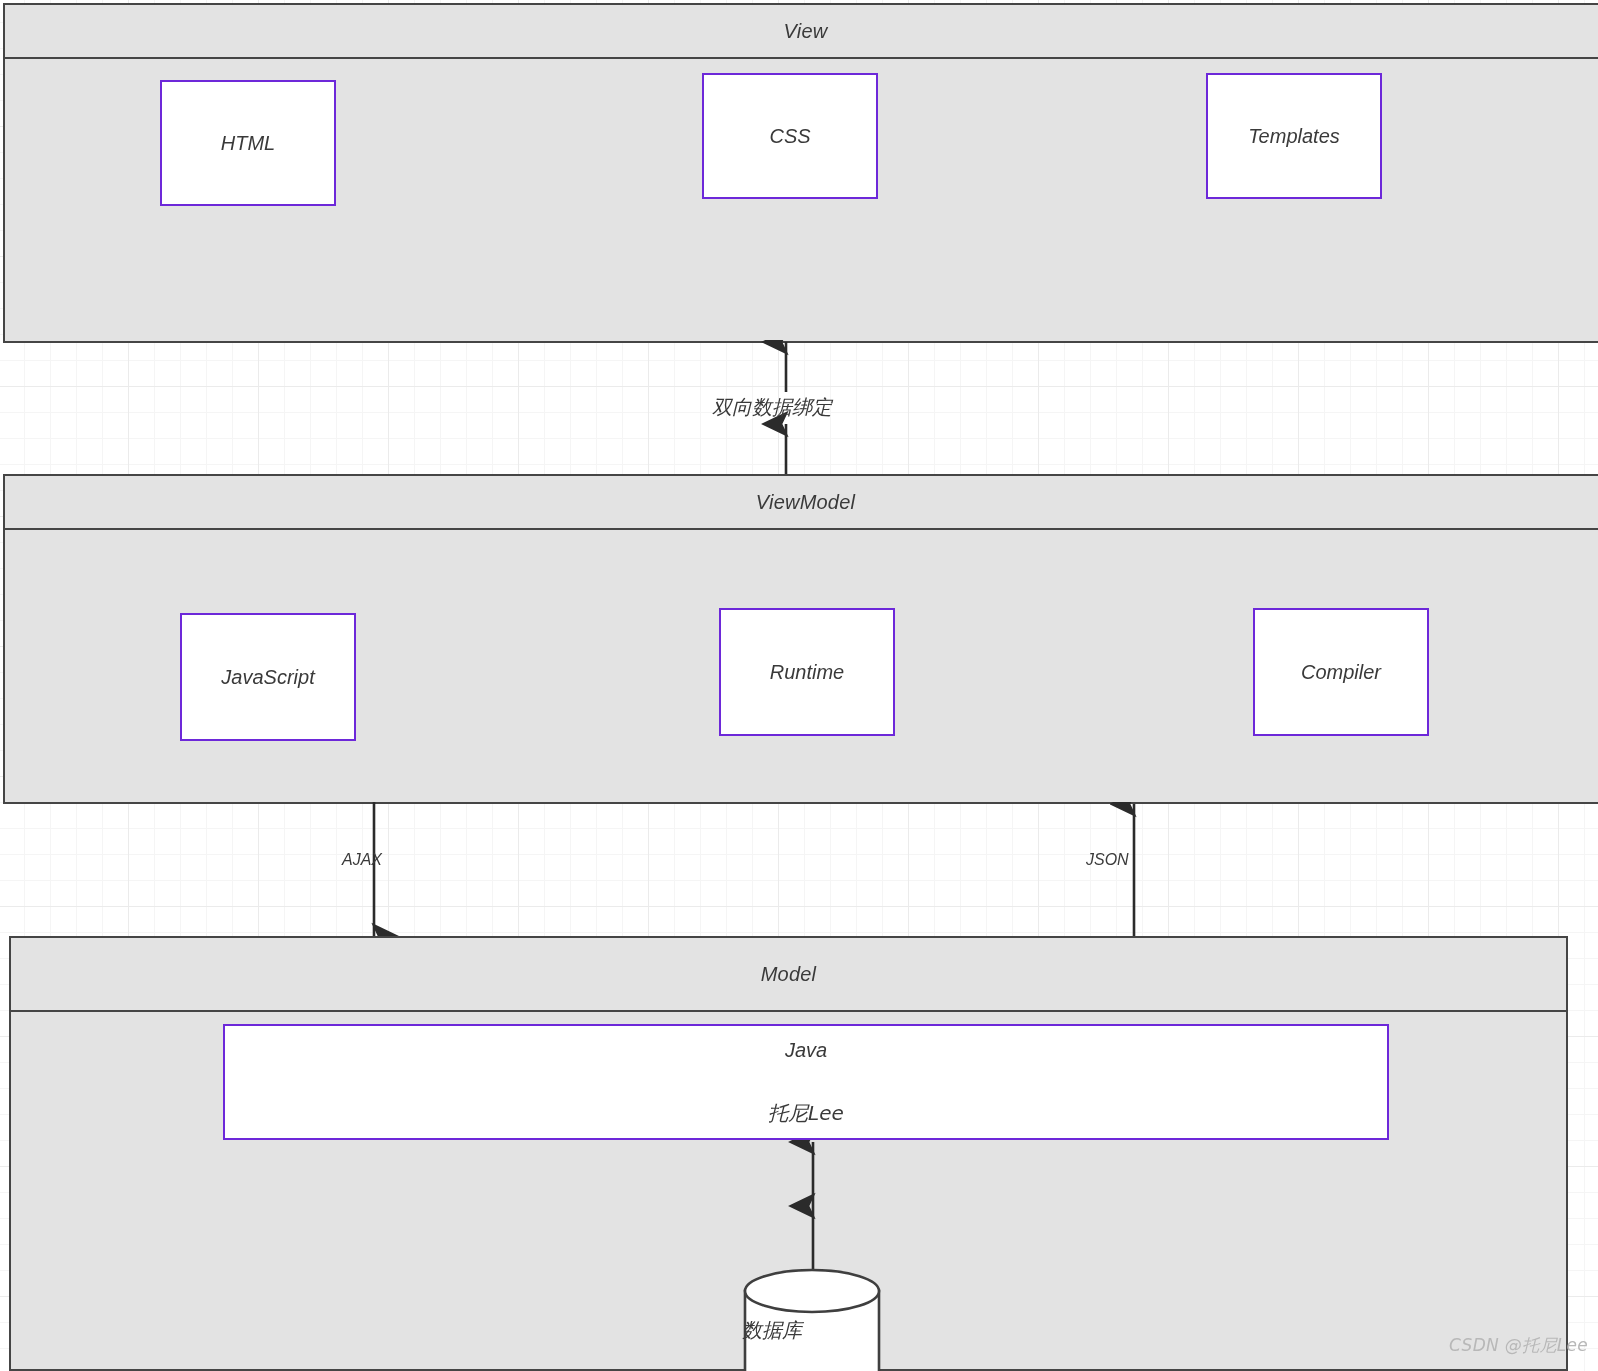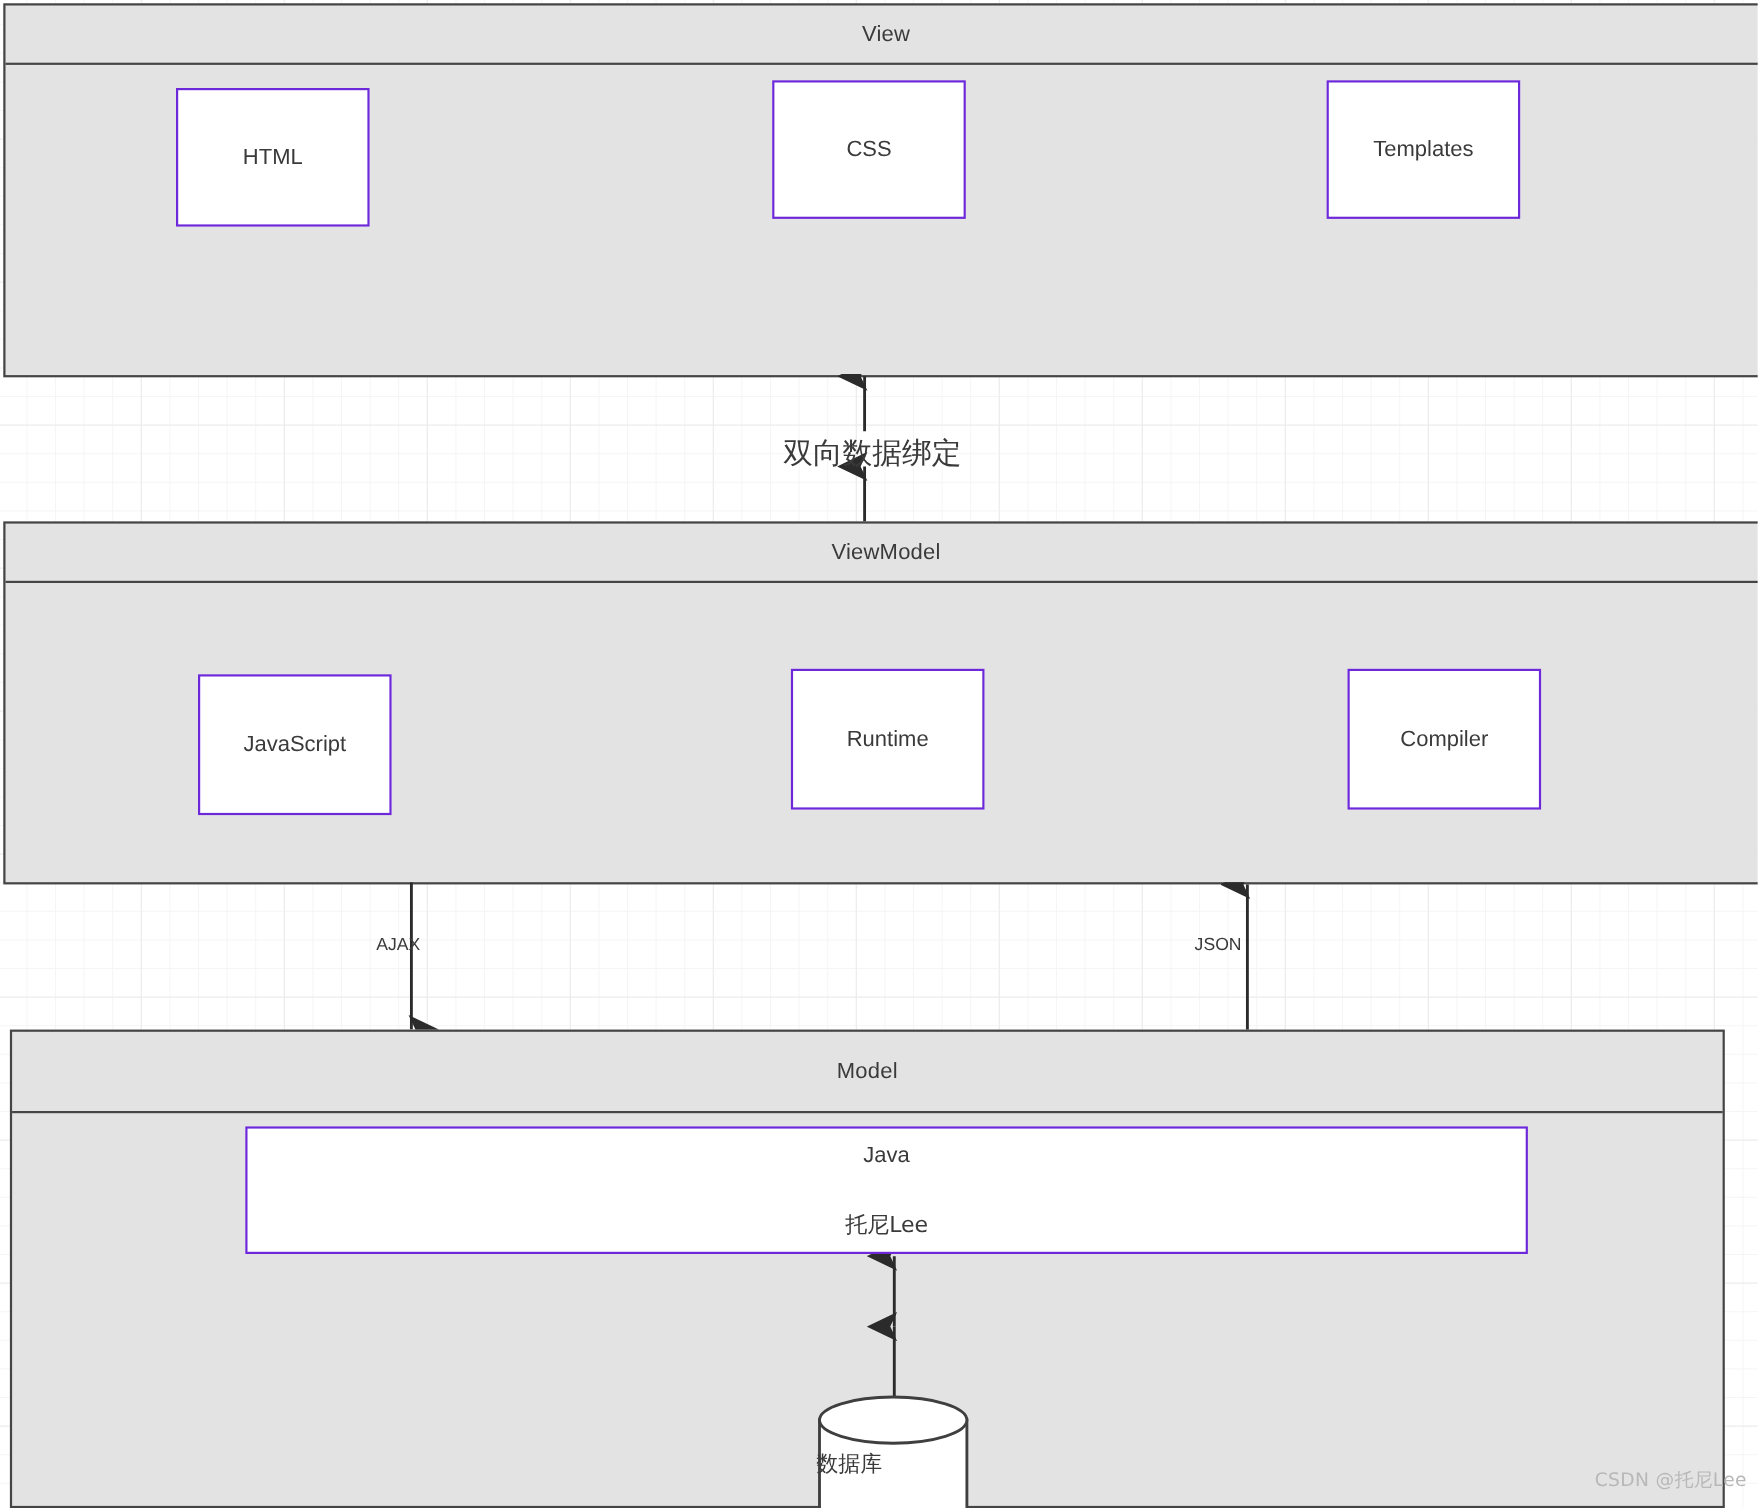--- a/index.html
+++ b/index.html
@@ -14,20 +14,21 @@
     overflow: hidden;
     background-color: #ffffff;
     background-image:
       linear-gradient(to right, #ebebeb 1px, transparent 1px),
       linear-gradient(to bottom, #ebebeb 1px, transparent 1px),
       linear-gradient(to right, #f5f5f5 1px, transparent 1px),
       linear-gradient(to bottom, #f5f5f5 1px, transparent 1px);
     background-size: 130px 130px, 130px 130px, 26px 26px, 26px 26px;
     background-position: -2px -4px, -2px -4px, -2px -4px, -2px -4px;
     font-family: "Liberation Sans", "DejaVu Sans", sans-serif;
+    font-style: italic;
   }
 
   
   .layer {
     position: absolute;
     box-sizing: border-box;
     background: #e3e3e3;
     border: 2px solid #454545;
   }
   .layer-header {
@@ -76,21 +77,21 @@
   }
   .edge-label {
     position: absolute;
     color: #3a3a3a;
     font-size: 16px;
     white-space: nowrap;
     background: transparent;
   }
   .edge-label.cn {
     font-family: "DejaVu Sans", "Liberation Sans", sans-serif;
-    font-size: 27px;
+    font-size: 20px;
   }
 
   
   .db {
     position: absolute;
   }
   .db-label {
     position: absolute;
     width: 100%;
     color: #3a3a3a;
@@ -152,21 +153,21 @@
     <div class="layer-header" style="height:54px;">
       <span>ViewModel</span>
     </div>
     <div class="layer-body" style="top:54px; bottom:0;">
       <div class="node" style="left:175px; top:83px; width:176px; height:128px;">
         <span>JavaScript</span>
       </div>
       <div class="node" style="left:714px; top:78px; width:176px; height:128px;">
         <span>Runtime</span>
       </div>
-      <div class="node" style="left:1220px; top:78px; width:176px; height:128px;">
+      <div class="node" style="left:1248px; top:78px; width:176px; height:128px;">
         <span>Compiler</span>
       </div>
     </div>
   </div>
 
   <div class="connector" style="left:350px; top:802px; width:52px; height:136px;">
     <svg width="52" height="136" viewBox="0 0 52 136">
       <defs>
         <marker id="arrDown" markerWidth="11" markerHeight="11" refX="5.5" refY="9.6" orient="auto">
           <path d="M5.5,0 L10.6,10.6 L5.5,8.2 L0.4,10.6 Z" fill="#2b2b2b"></path>

